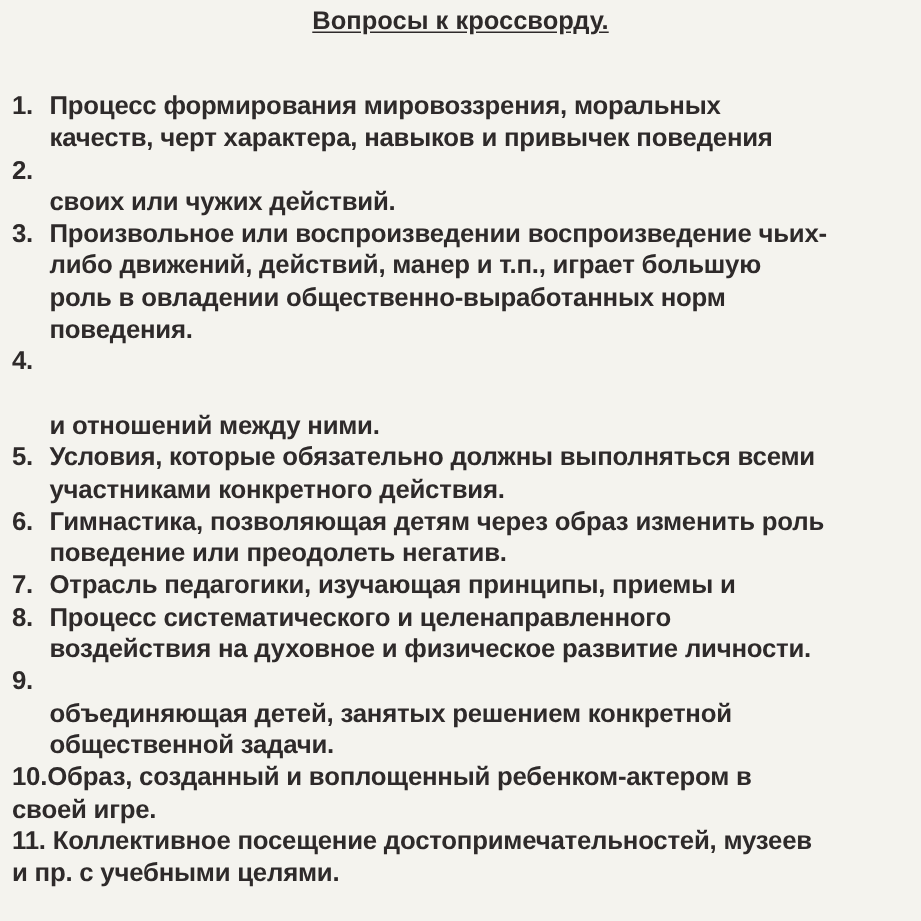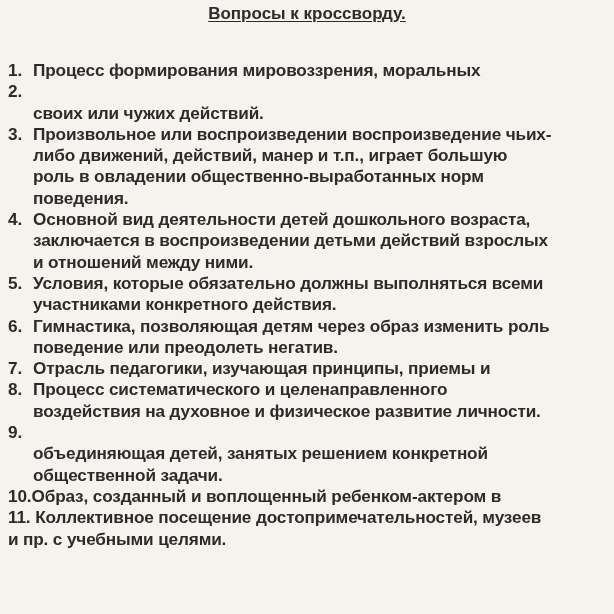--- a/index.html
+++ b/index.html
@@ -70,20 +70,21 @@
 
 <div class="page">
   <div class="title">Вопросы к кроссворду.</div>
 
   <div class="list">
 
     <div class="q">
       <span class="num">1.</span>
       <span class="txt">
         <span>Процесс формирования мировоззрения, моральных</span><br>
+        <span>качеств, черт характера, навыков и привычек поведения</span>
       </span>
     </div>
 
     <div class="q">
       <span class="num">2.</span>
       <span class="txt">
         <br>
         <span>своих или чужих действий.</span>
       </span>
     </div>
@@ -94,22 +95,22 @@
         <span>Произвольное или воспроизведении воспроизведение чьих-</span><br>
         <span>либо движений, действий, манер и т.п., играет большую</span><br>
         <span>роль в овладении общественно-выработанных норм</span><br>
         <span>поведения.</span>
       </span>
     </div>
 
     <div class="q">
       <span class="num">4.</span>
       <span class="txt">
-        <span>Основной вид деятельности детей дошкольного возраста,</span><br>
-        <span>заключается в воспроизведении детьми действий взрослых</span><br>
+        <br>
+        <br>
         <span>и отношений между ними.</span>
       </span>
     </div>
 
     <div class="q">
       <span class="num">5.</span>
       <span class="txt">
         <span>Условия, которые обязательно должны выполняться всеми</span><br>
         <span>участниками конкретного действия.</span>
       </span>
@@ -141,20 +142,20 @@
     <div class="q">
       <span class="num">9.</span>
       <span class="txt">
         <br>
         <span>объединяющая детей, занятых решением конкретной</span><br>
         <span>общественной задачи.</span>
       </span>
     </div>
 
     <div class="q flow">
-      <span class="num">10.</span><span class="txt"><span>Образ, созданный и воплощенный ребенком-актером в</span><br></span>
+      <span class="num">10.</span><span class="txt"><span>Образ, созданный и воплощенный ребенком-актером в</span><br><span>своей игре.</span></span>
     </div>
 
     <div class="q flow">
       <span class="num">11.</span> <span class="txt"><span>Коллективное посещение достопримечательностей, музеев</span><br><span>и пр. с учебными целями.</span></span>
     </div>
   </div>
 </div>
 
 </body></html>

